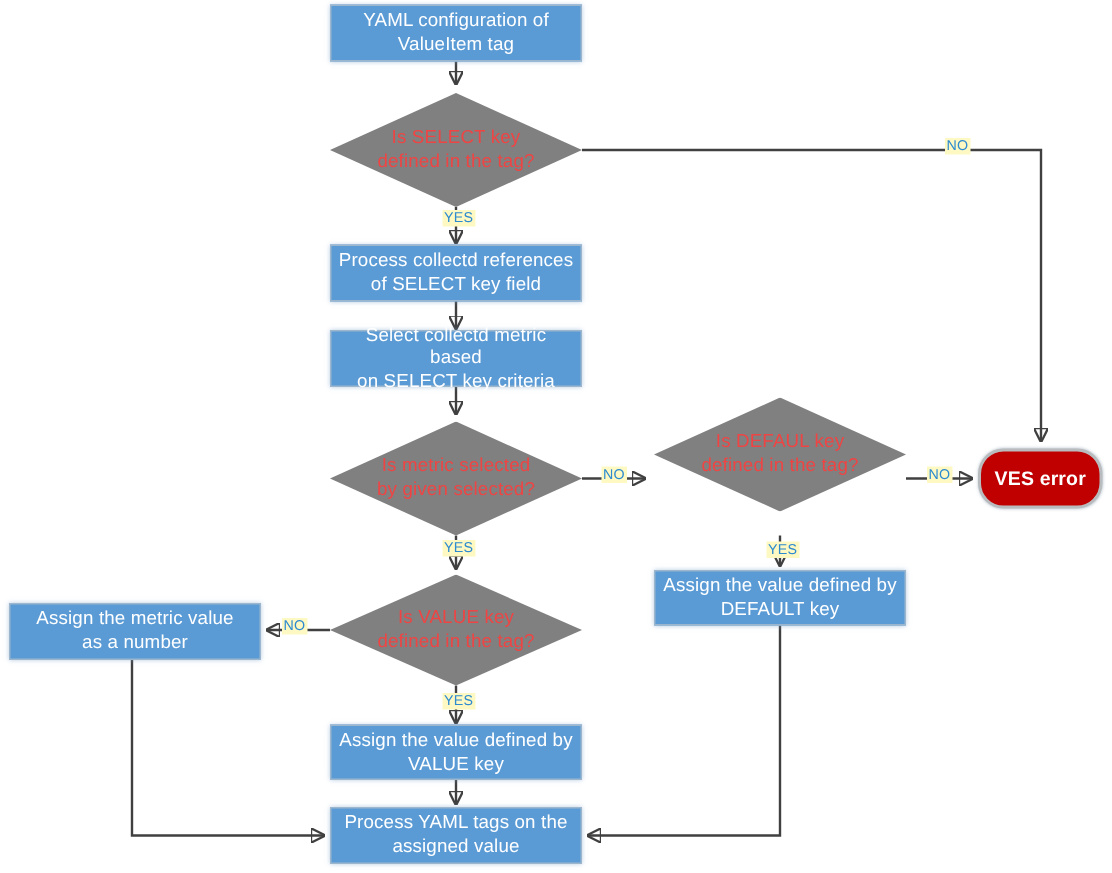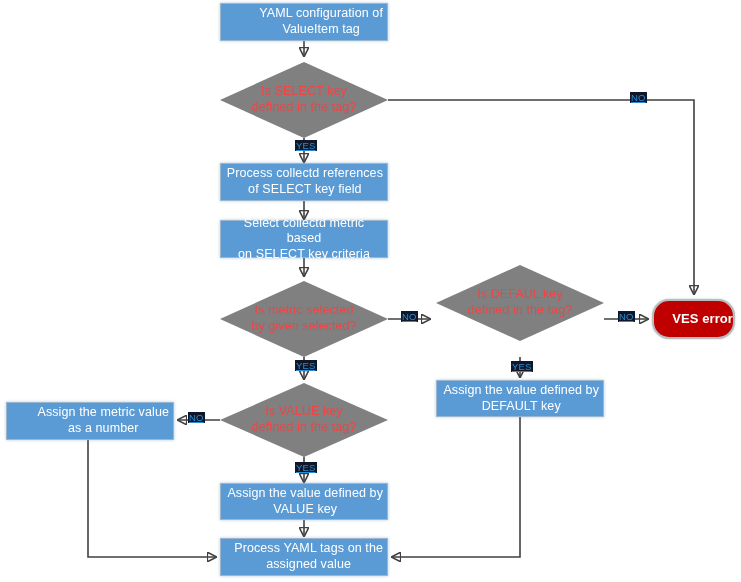--- a/index.html
+++ b/index.html
@@ -17,21 +17,21 @@
     height: 582px;
     background: #ffffff;
     overflow: hidden;
   }
   
   .node {
     position: absolute;
     box-sizing: border-box;
     display: flex;
     align-items: center;
-    justify-content: flex-end;
+    justify-content: center;
     text-align: center;
     color: #ffffff;
     line-height: 1.25;
     letter-spacing: .1px;
   }
   .process {
     background: #5b9bd5;
     border: 1px solid #9cb6cd;
     box-shadow: 0 0 3px rgba(120,160,200,.55);
     font-size: 12.5px;
@@ -80,24 +80,23 @@
     stroke: #404040;
     stroke-width: 1.6px;
     fill: none;
   }
   .edge-label {
     position: absolute;
     color: #2e8bd0;
     font-size: 9.5px;
     font-family: "Liberation Sans", sans-serif;
     letter-spacing: .2px;
-    background: #0f172a;
+    background: #fef9c3;
     padding: 0 1px;
     white-space: nowrap;
-    text-decoration: underline;
   }
 </style>
 </head>
 <body>
 
 <div id="canvas">
 
   <svg class="conn-svg" viewBox="0 0 741 582" xmlns="http://www.w3.org/2000/svg">
     <defs>
       <marker id="arrow" viewBox="0 0 10 10" refX="9" refY="5" markerWidth="6" markerHeight="6" orient="auto-start-reverse">

